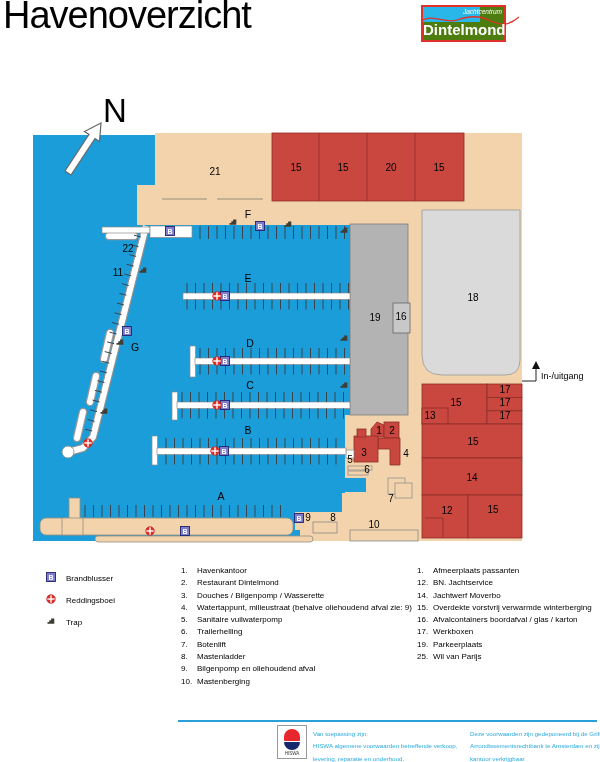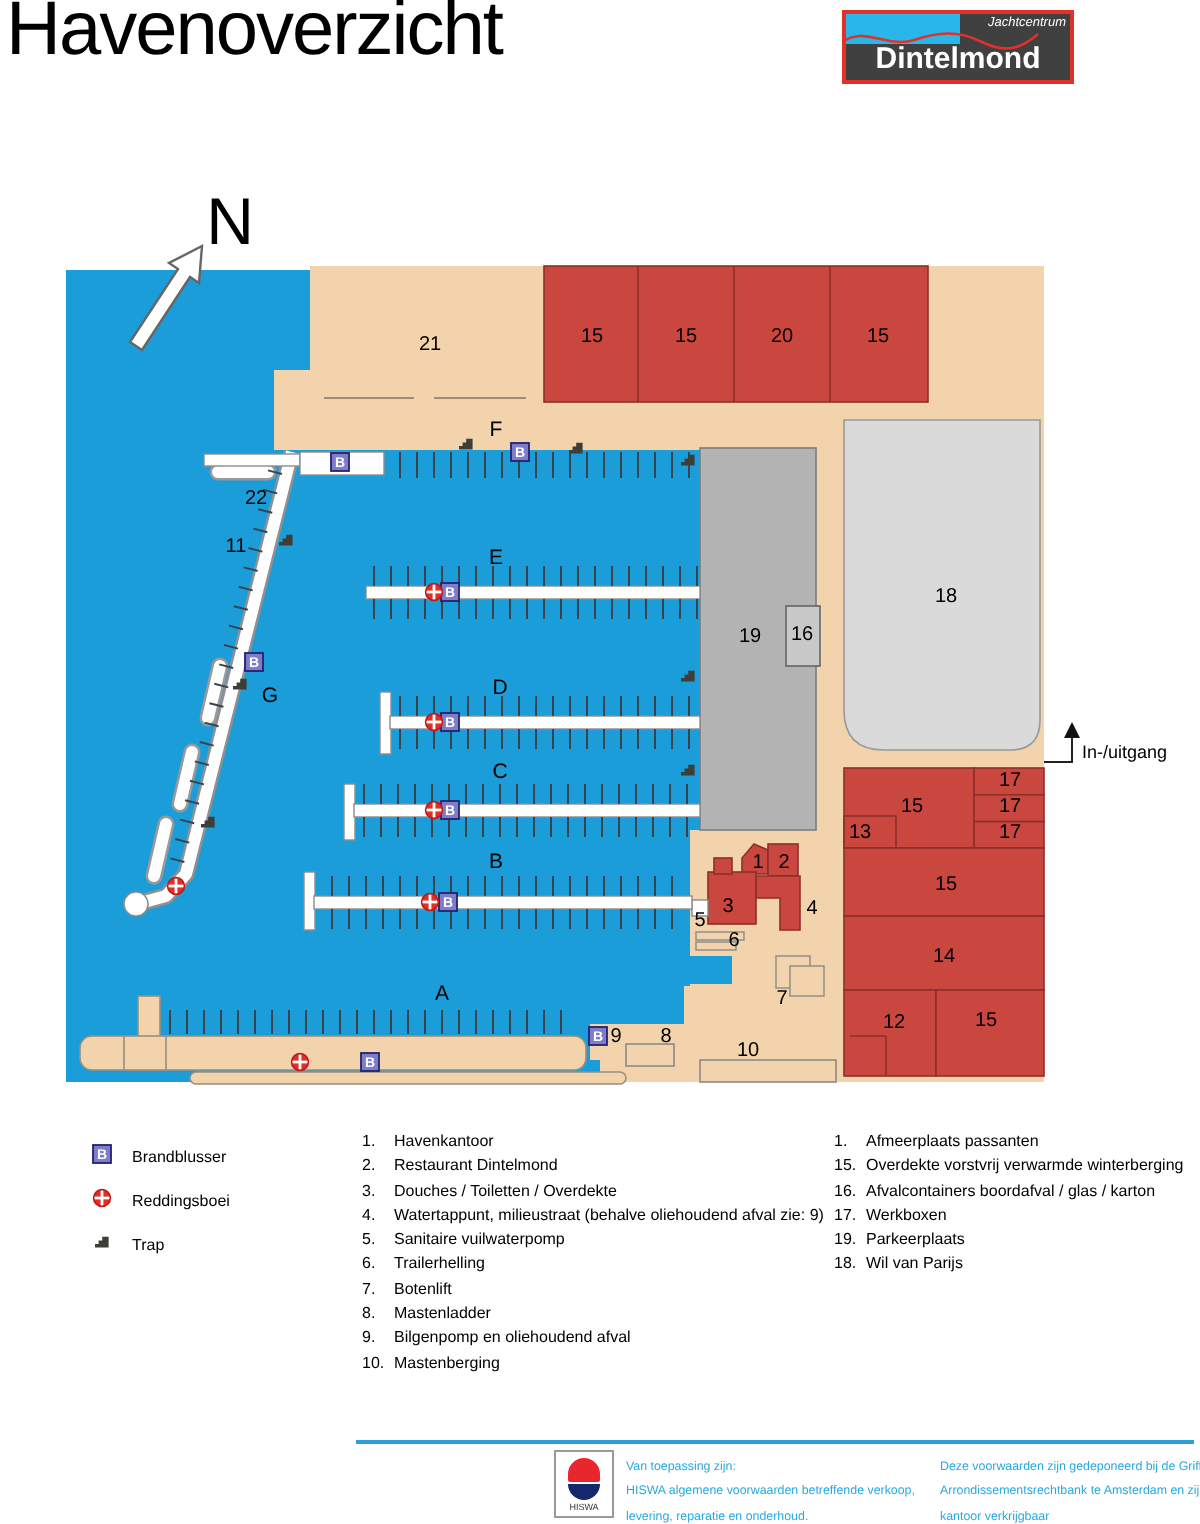--- a/index.html
+++ b/index.html
@@ -1,21 +1,21 @@
 <!DOCTYPE html>
 <html><head>
 <meta charset="utf-8">
 <style>
   html,body{margin:0;padding:0}
   body{width:600px;height:762px;position:relative;background:#fff;
        font-family:"Liberation Sans",sans-serif;overflow:hidden}
   h1#title{position:absolute;left:3px;top:-6px;margin:0;font-size:38px;font-weight:400;
            letter-spacing:-1px;color:#000}
   
-  #logo{position:absolute;left:421px;top:5px;width:116px;height:37px;background:#404040;
+  #logo{position:absolute;left:421px;top:5px;width:85px;height:37px;background:#4d7c0f;
         border:2px solid #e0312a;box-sizing:border-box}
   #logo .cyan{position:absolute;left:0;top:0;width:57px;height:15px;background:#29b7e9}
   #logo .jc{position:absolute;right:2px;top:1px;font-size:6.5px;font-style:italic;color:#fff}
   #logo .dm{position:absolute;left:0;right:0;bottom:2px;text-align:center;font-size:15px;
             font-weight:bold;color:#fff;letter-spacing:0}
   #logo svg{position:absolute;left:0;top:6px}
   
   #map{position:absolute;left:0;top:0}
   .ml{font-size:10px;fill:#000}
   .ml.l{font-size:10.5px}
@@ -579,21 +579,21 @@
     <div class="lrow">
       <span class="lnum">1.</span>
       <span class="llab">Havenkantoor</span>
     </div>
     <div class="lrow">
       <span class="lnum">2.</span>
       <span class="llab">Restaurant Dintelmond</span>
     </div>
     <div class="lrow">
       <span class="lnum">3.</span>
-      <span class="llab">Douches / Toiletten / Overdekte</span>
+      <span class="llab">Douches / Bilgenpomp / Wasserette</span>
     </div>
     <div class="lrow">
       <span class="lnum">4.</span>
       <span class="llab">Watertappunt, milieustraat (behalve oliehoudend afval zie: 9)</span>
     </div>
     <div class="lrow">
       <span class="lnum">5.</span>
       <span class="llab">Sanitaire vuilwaterpomp</span>
     </div>
     <div class="lrow">
@@ -616,37 +616,45 @@
       <span class="lnum">10.</span>
       <span class="llab">Mastenberging</span>
     </div>
   </div>
 <div id="list-right" class="list">
     <div class="lrow">
       <span class="lnum">1.</span>
       <span class="llab">Afmeerplaats passanten</span>
     </div>
     <div class="lrow">
+      <span class="lnum">12.</span>
+      <span class="llab">BN. Jachtservice</span>
+    </div>
+    <div class="lrow">
+      <span class="lnum">14.</span>
+      <span class="llab">Jachtwerf Moverbo</span>
+    </div>
+    <div class="lrow">
       <span class="lnum">15.</span>
       <span class="llab">Overdekte vorstvrij verwarmde winterberging</span>
     </div>
     <div class="lrow">
       <span class="lnum">16.</span>
       <span class="llab">Afvalcontainers boordafval / glas / karton</span>
     </div>
     <div class="lrow">
       <span class="lnum">17.</span>
       <span class="llab">Werkboxen</span>
     </div>
     <div class="lrow">
       <span class="lnum">19.</span>
       <span class="llab">Parkeerplaats</span>
     </div>
     <div class="lrow">
-      <span class="lnum">18.</span>
+      <span class="lnum">25.</span>
       <span class="llab">Wil van Parijs</span>
     </div>
   </div>
 
 <div id="footer-line"></div>
 <div id="hiswa-box">
   <div class="r"></div>
   <div class="b"></div>
   <div class="t">HISWA</div>
 </div>

